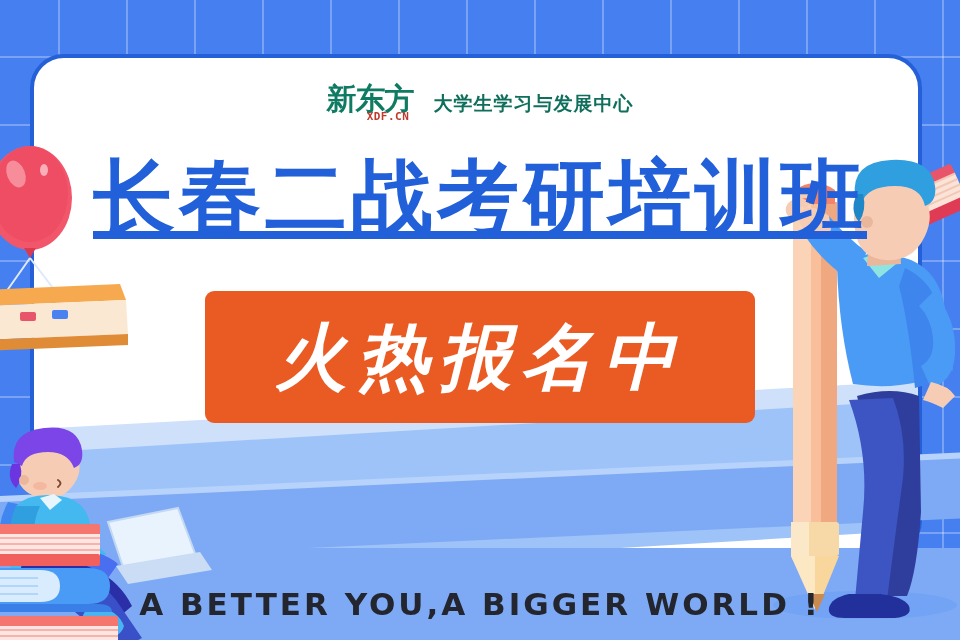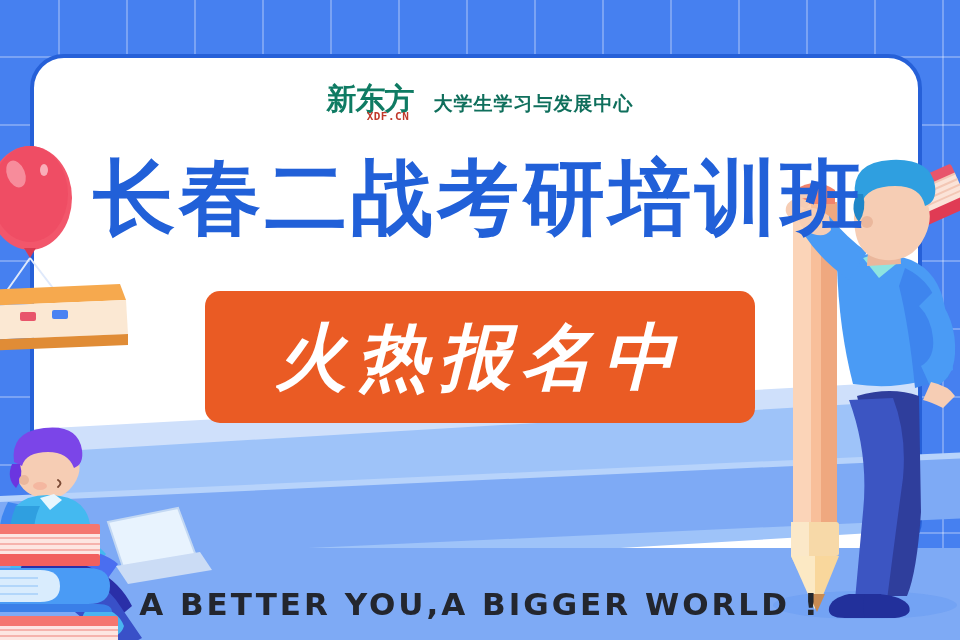--- a/index.html
+++ b/index.html
@@ -69,27 +69,28 @@
   }
 
   
   .title{
     position:absolute; left:0; right:0; top:150px;
     text-align:center; z-index:14;
     font-family:"DejaVu Sans","Liberation Sans",sans-serif;
     font-size:82px; font-weight:bold; color:#2160d8;
     letter-spacing:4px; line-height:96px;
     white-space:nowrap;
+    text-decoration:underline;
   }
 
   
   .cta{
     position:absolute; left:205px; top:291px;
     width:550px; height:132px;
-    background:#ea5b24; border-radius:15px;
+    background:#ea5b24; border-radius:9px;
     display:flex; align-items:center; justify-content:center;
     z-index:15;
   }
   .cta-text{
     font-family:"DejaVu Serif","Liberation Serif",serif;
     font-size:72px; font-weight:bold; color:#ffffff;
     letter-spacing:10px; line-height:78px;
     font-style:italic; white-space:nowrap;
   }
 

